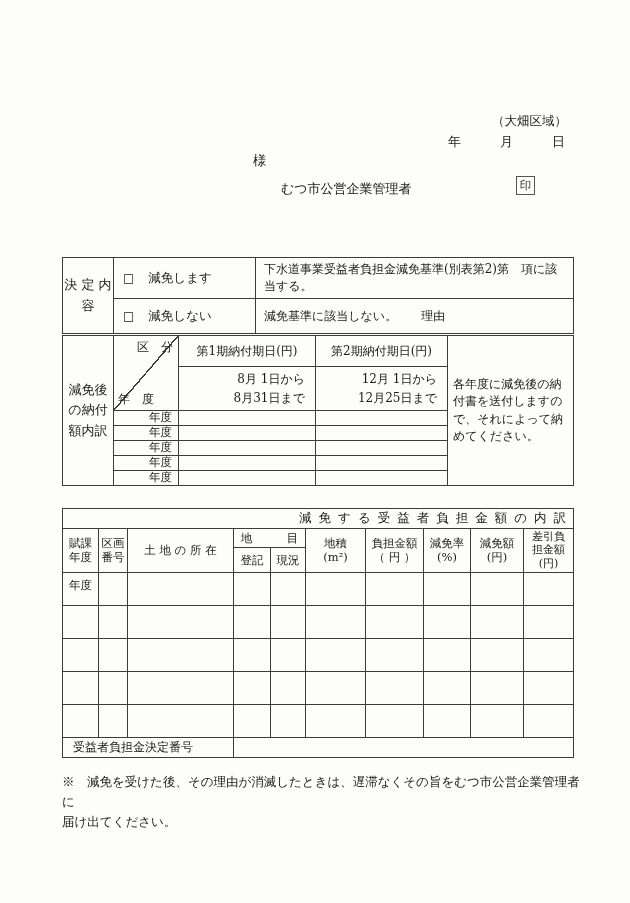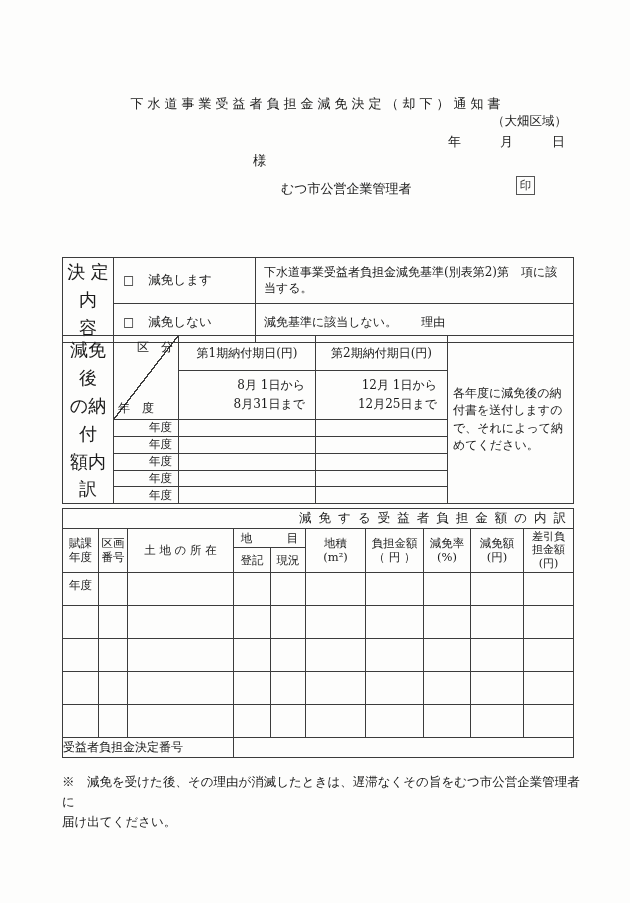--- a/index.html
+++ b/index.html
@@ -22,21 +22,21 @@
   .seal-box { left:516px; top:176px; width:19px; height:19px; border:1px solid #555;
               display:flex; align-items:center; justify-content:center; font-size:11.5px; color:#333; }
   .body-par { left:62px; top:221px; width:512px; font-size:12.5px; line-height:21px; text-align:justify; }
 
   table { border-collapse:collapse; table-layout:fixed; }
   td { border:1px solid #3c3c3c; font-size:12px; vertical-align:middle; padding:0; overflow:hidden; }
 
   
   .tblA { left:62px; top:257px; }
   .tblB { left:62px; top:335px; }
-  .sec-label { text-align:center; font-size:18px; line-height:1.55; }
+  .sec-label { text-align:center; font-size:13px; line-height:1.55; }
   .cb-cell { padding-left:9px; font-size:12.5px; }
   .cb { display:inline-block; margin-right:14px; font-size:12px; }
   .detail-cell { padding:2px 8px; font-size:12px; line-height:1.4; text-align:left; vertical-align:middle; }
   .dashed td { border-top:1px dashed #777; }
 
   .diag { position:relative; }
   .diag-line { position:absolute; inset:0;
     background:linear-gradient(to bottom right,
       transparent calc(50% - 0.7px), #3c3c3c calc(50% - 0.7px),
       #3c3c3c calc(50% + 0.7px), transparent calc(50% + 0.7px)); }
@@ -46,31 +46,30 @@
   .period-range { text-align:right; padding-right:10px; font-size:12px; line-height:1.55; vertical-align:middle; }
   .year-cell { text-align:right; padding-right:6px; font-size:11.5px; line-height:1; }
   .note-cell { padding:0 5px; font-size:12px; line-height:1.45; text-align:left; vertical-align:middle; }
 
   
   .tblC { left:62px; top:508px; }
   .tblC .title-cell { text-align:right; font-size:12.5px; letter-spacing:7px; }
   .tblC .hd { text-align:center; font-size:11.5px; line-height:1.25; }
   .tblC .hd-small { font-size:11px; }
   .tblC .first-col { text-align:center; vertical-align:top; padding-top:4px; font-size:11.5px; }
-  .num-label { text-align:left; font-size:12px; }
+  .num-label { text-align:left; padding-left:10px; font-size:12px; }
 
   .footnotes { left:62px; top:772px; width:524px; font-size:12.5px; line-height:20px; }
   .footnotes p { margin-bottom:2px; }
 </style>
 </head>
 <body>
 
 <div class="page">
 
-  <div class="abs doc-title">下水道事業受益者負担金減免決定（却下）通知書</div>
   <div class="abs district">（大畑区域）</div>
   <div class="abs date-line">年　　　月　　　日</div>
   <div class="abs addressee">様</div>
   <div class="abs issuer">むつ市公営企業管理者</div>
   <div class="abs seal-box">印</div>
 
   <table class="abs tblA">
     <colgroup>
         <col style="width:51px">
         <col style="width:142px">

